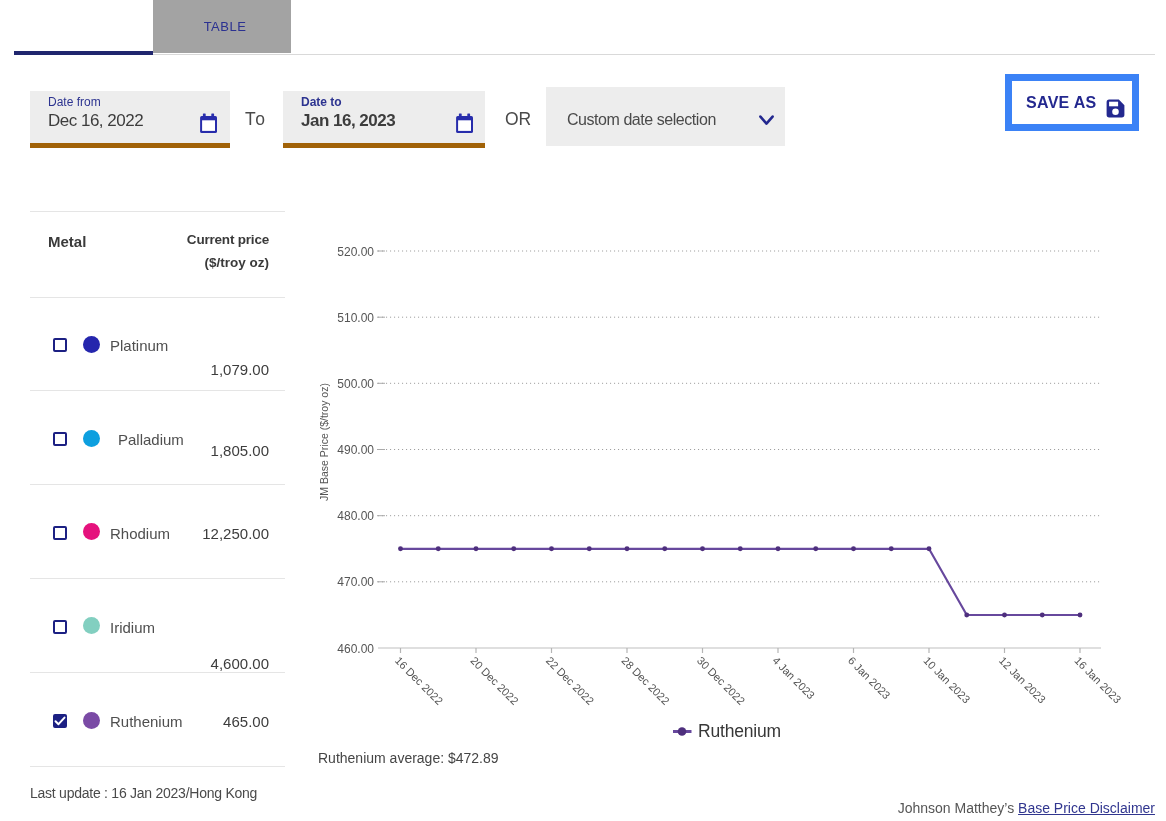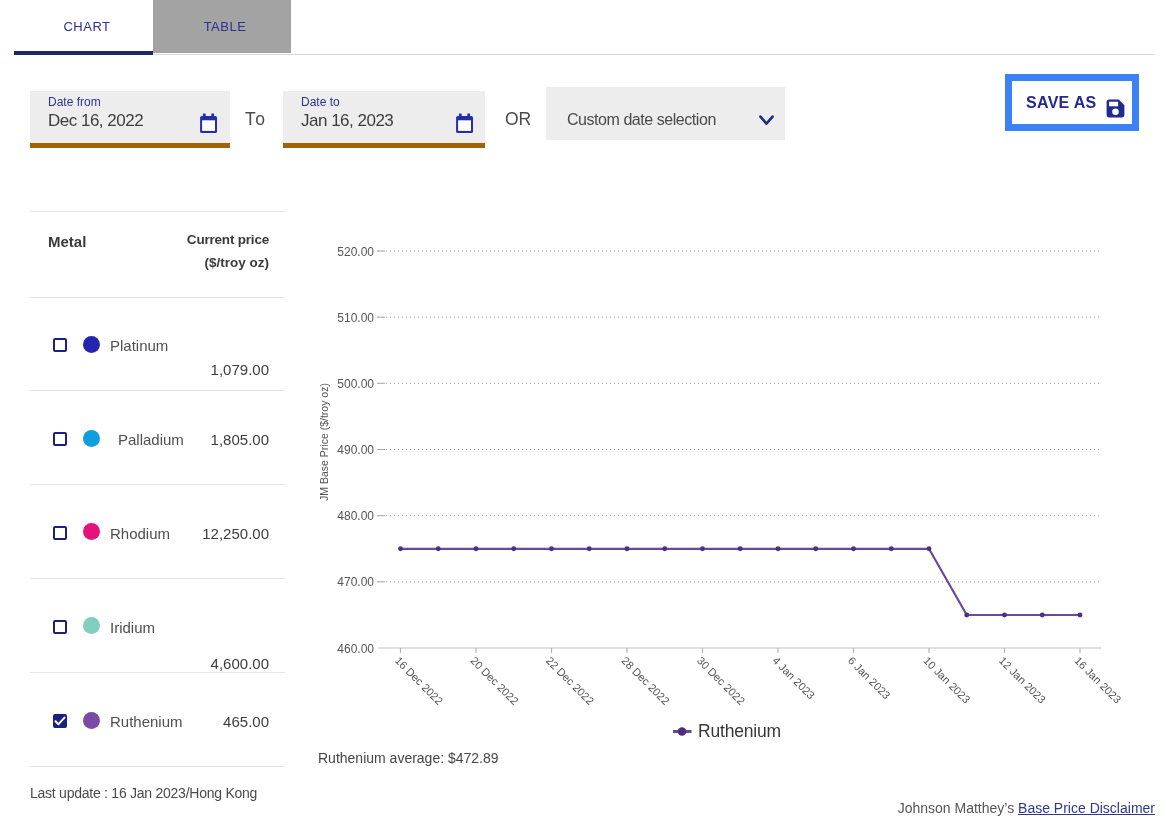--- a/index.html
+++ b/index.html
@@ -15,21 +15,21 @@
   #tabline-gray { position:absolute; left:152px; right:11px; top:54px; height:1px; background:#d9d9d9; }
   #tabline-navy { position:absolute; left:14px; width:139px; top:51px; height:4px; background:#20266e; }
 
   
   .datebox { position:absolute; top:91px; width:200px; height:57px; background:#ededed;
              border-bottom:5px solid #a16207; padding:4px 0 0 18px; }
   .datebox .lbl { font-size:12px; color:#2c3390; }
   .datebox .val { font-size:17px; letter-spacing:-0.5px; color:#3d3d3d; margin-top:2px; }
   .cal { position:absolute; }
   .joiner { position:absolute; top:109px; font-size:17.5px; color:#4a4a4a; }
-  #custom { position:absolute; left:546px; top:87px; width:239px; height:53px; background:#ededed; }
+  #custom { position:absolute; left:546px; top:87px; width:239px; height:59px; background:#ededed; }
   #custom .txt { position:absolute; left:21px; top:24px; font-size:16px; letter-spacing:-0.45px; color:#4a4a4a; }
   #saveas { position:absolute; left:1005px; top:74px; width:134px; height:57px; border:7px solid #3b82f6;
             display:flex; align-items:center; justify-content:flex-start; padding-left:14px; color:#23288f;
             font-size:16px; font-weight:bold; letter-spacing:0.3px; }
 
   
   .divider { position:absolute; left:30px; width:255px; height:1px; background:#e5e5e5; }
   .mlabel { position:absolute; font-size:15px; color:#4f4f4f; }
   .mprice { position:absolute; font-size:15px; color:#3d3d3d; right:897px; text-align:right; }
   .chk { position:absolute; left:53px; width:14px; height:14px; border:2px solid #1c2083; border-radius:2px; background:#fff; }
@@ -39,37 +39,36 @@
   #bottom-left { position:absolute; left:30px; top:785px; font-size:14px; letter-spacing:-0.25px; color:#4a4a4a; }
   #avg { position:absolute; left:318px; top:750px; font-size:14px; color:#454545; }
   #legend-text { position:absolute; left:698px; top:721px; font-size:17.5px; font-weight:400; letter-spacing:-0.2px; color:#383838; }
   #disclaimer { position:absolute; right:11px; top:800px; font-size:14px; color:#555; }
   #disclaimer a { color:#31368f; text-decoration:underline; }
 </style>
 </head>
 <body>
 <div id="page">
 
-  <div class="tab" id="tab-chart">CHART</div>
   <div class="tab" id="tab-table">TABLE</div>
   <div id="tabline-gray"></div>
   <div id="tabline-navy"></div>
 
   <div class="datebox" style="left:30px;">
     <div class="lbl">Date from</div>
     <div class="val">Dec 16, 2022</div>
   </div>
   <svg class="cal" style="left:200px; top:113px;" width="18" height="20" viewBox="0 0 18 20">
     <rect x="2.9" y="0.5" width="2.8" height="5" rx="0.6" fill="#2b30ae"></rect>
     <rect x="11.3" y="0.5" width="2.8" height="5" rx="0.6" fill="#2b30ae"></rect>
     <rect x="0.1" y="3" width="16.9" height="17" rx="1.6" fill="#272cab"></rect>
     <rect x="2.1" y="7.3" width="12.9" height="10.6" fill="#fff"></rect>
   </svg>
   <div class="joiner" style="left:245px; letter-spacing:1.5px;">To</div>
-  <div class="datebox" style="left:283px; width:202px; ">
+  <div class="datebox" style="left:283px; width:202px; font-weight:bold;">
     <div class="lbl">Date to</div>
     <div class="val">Jan 16, 2023</div>
   </div>
   <svg class="cal" style="left:456px; top:113px;" width="18" height="20" viewBox="0 0 18 20">
     <rect x="2.9" y="0.5" width="2.8" height="5" rx="0.6" fill="#2b30ae"></rect>
     <rect x="11.3" y="0.5" width="2.8" height="5" rx="0.6" fill="#2b30ae"></rect>
     <rect x="0.1" y="3" width="16.9" height="17" rx="1.6" fill="#272cab"></rect>
     <rect x="2.1" y="7.3" width="12.9" height="10.6" fill="#fff"></rect>
   </svg>
   <div class="joiner" style="left:505px;">OR</div>
@@ -101,21 +100,21 @@
   <div class="hdr" style="right:897px; top:255px; text-align:right; font-size:13.5px;">($/troy oz)</div>
 
   <div class="chk" style="top:338px;"></div>
   <div class="dot" style="top:335.5px; background:#2526ad;"></div>
   <div class="mlabel" style="left:110px; top:337px;">Platinum</div>
   <div class="mprice" style="top:337px;margin-top:24px;">1,079.00</div>
 
   <div class="chk" style="top:432px;"></div>
   <div class="dot" style="top:429.5px; background:#0d9fdf;"></div>
   <div class="mlabel" style="left:110px; top:431px;margin-left:8px;">Palladium</div>
-  <div class="mprice" style="top:431px;">1,805.00</div>
+  <div class="mprice" style="top:442px;">1,805.00</div>
 
   <div class="chk" style="top:525.5px;"></div>
   <div class="dot" style="top:523px; background:#e5127d;"></div>
   <div class="mlabel" style="left:110px; top:525px;">Rhodium</div>
   <div class="mprice" style="top:525px;">12,250.00</div>
 
   <div class="chk" style="top:619.5px;"></div>
   <div class="dot" style="top:617px; background:#82cfc0;"></div>
   <div class="mlabel" style="left:110px; top:619px;">Iridium</div>
   <div class="mprice" style="top:655px;">4,600.00</div>

